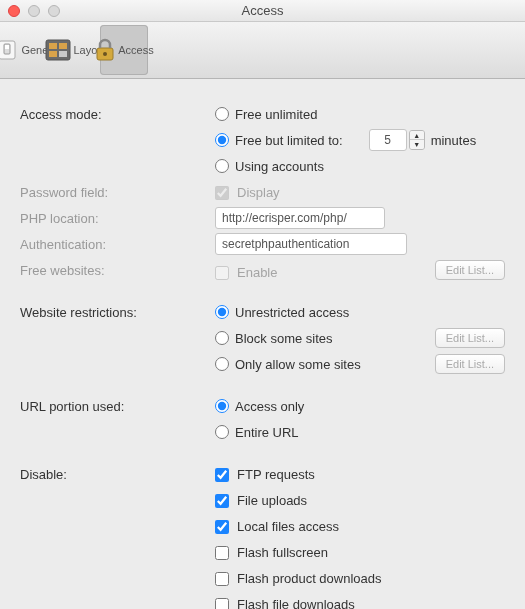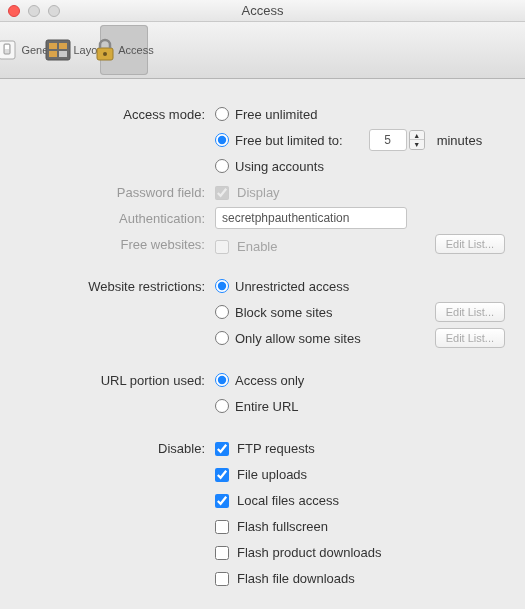--- a/index.html
+++ b/index.html
@@ -39,21 +39,21 @@
     font-size:11px; color:#555; gap:2px;
     border-radius:4px;
   }
   .tbtn.selected { background:#c9c9c9; box-shadow:inset 0 0 0 1px #b0b0b0; }
   .tbtn .ico { width:28px; height:28px; display:flex; align-items:center; justify-content:center; }
   .content {
     padding:20px 20px 10px 20px;
   }
   .row { display:flex; align-items:center; margin:4px 0; min-height:22px; }
   .lbl {
-    width:195px; text-align:right; padding-right:10px; font-size:13px; color:#333;
+    width:195px; text-align:left; padding-right:10px; font-size:13px; color:#333;
   }
   .lbl.grey { color:#999; }
   .ctrl { flex:1; display:flex; align-items:flex-end; gap:8px; }
   .radio { display:flex; align-items:center; gap:6px; }
   input[type=radio], input[type=checkbox] { width:14px; height:14px; margin:0; accent-color:#1a84ff; }
   input[type=text] {
     height:22px; border:1px solid #c5c5c5; border-radius:3px; padding:0 6px;
     font-size:12px; background:#fff; color:#555;
   }
   .spin {
@@ -140,35 +140,41 @@
     <div class="ctrl radio">
       <input type="radio" checked="" style="">
       <span>Free but limited to:</span>
       <div class="spin" style="margin-left:20px">
         <input type="text" value="5" style="">
         <div class="spin-btns">
           <span>▲</span>
           <span>▼</span>
         </div>
       </div>
-      <span style="margin-left:6px">minutes</span>
+      <span style="">minutes</span>
     </div>
   </div>
   <div class="row">
     <div class="lbl"></div>
     <div class="ctrl radio">
       <input type="radio" style="">
       <span>Using accounts</span>
     </div>
   </div>
   <div class="row">
     <div class="lbl grey">Password field:</div>
     <div class="ctrl">
       <input type="checkbox" checked="" disabled="" style="">
       <span class="greytxt">Display</span>
+    </div>
+  </div>
+  <div class="row">
+    <div class="lbl grey">PHP location:</div>
+    <div class="ctrl">
+      <input type="text" class="phpfield" value="http://ecrisper.com/php/" style="">
     </div>
   </div>
   <div class="row">
     <div class="lbl grey">Authentication:</div>
     <div class="ctrl">
       <input type="text" class="authfield" value="secretphpauthentication" style="">
     </div>
   </div>
   <div class="row">
     <div class="lbl grey">Free websites:</div>

